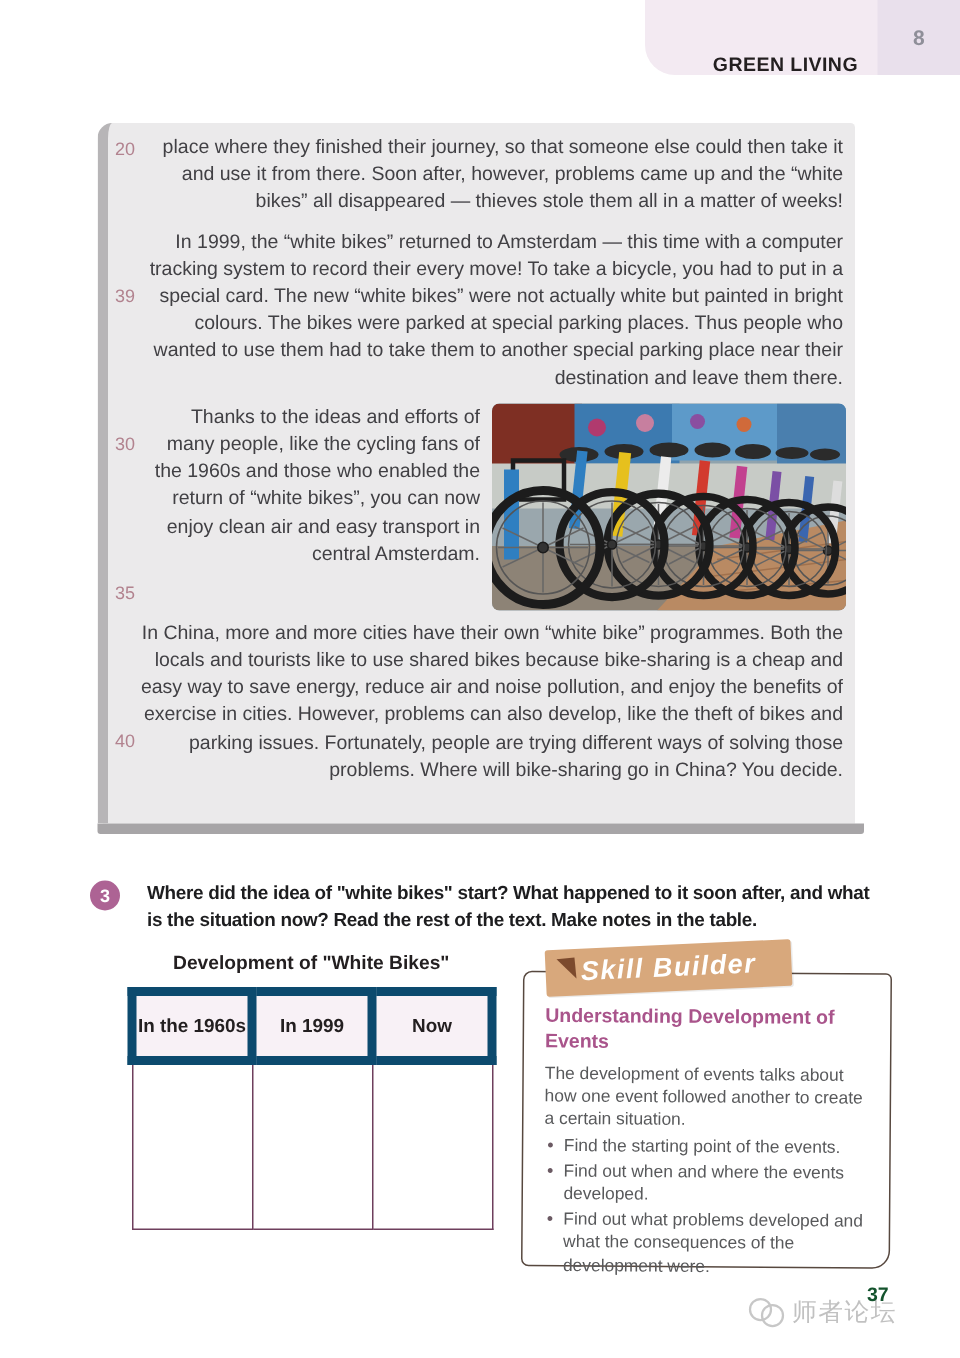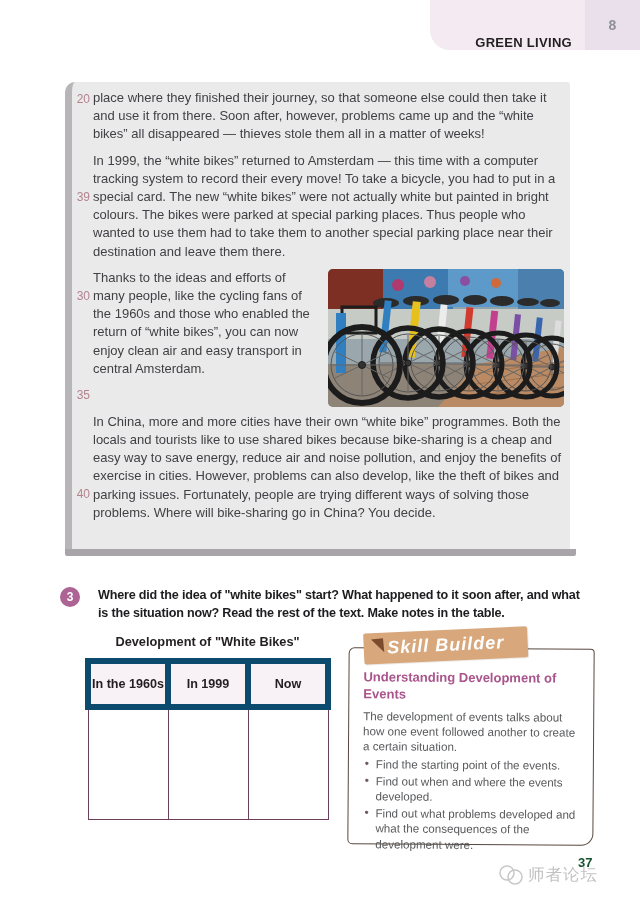--- a/index.html
+++ b/index.html
@@ -30,21 +30,21 @@
     position:absolute; left:65px; top:82px; width:505px; height:467px;
     background:#ebeaeb; border-left:7px solid #b7b5b7;
     border-radius:10px 3px 0 0;
     padding:7px 8px 0 21px;
     font-size:13px; line-height:18.2px; color:#414044;
   }
   .panel-bottom-edge {
     position:absolute; left:65px; top:549px; width:511px; height:7px;
     background:#a7a5a7; border-radius:0 0 2px 2px;
   }
-  .panel p { margin-bottom:8px; }
+  .panel p { margin-bottom:8px;text-align:right; }
   .panel p:last-child { margin-bottom:0; }
   .lnum {
     position:absolute; left:3px; width:15px; text-align:right;
     font-size:12px; line-height:18.2px; color:#b2838f;
   }
   .float-wrap::after { content:""; display:block; clear:both; }
   .photo {
     float:right; width:236px; height:138px; margin:0 -2px 6px 8px;
     border-radius:5px; overflow:hidden; background:#9aa7ad;
   }

